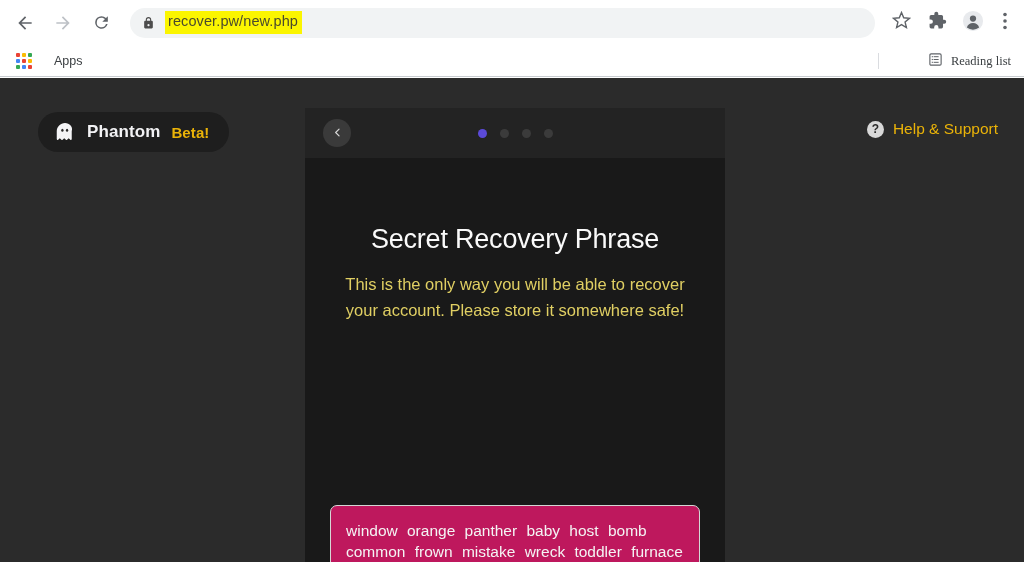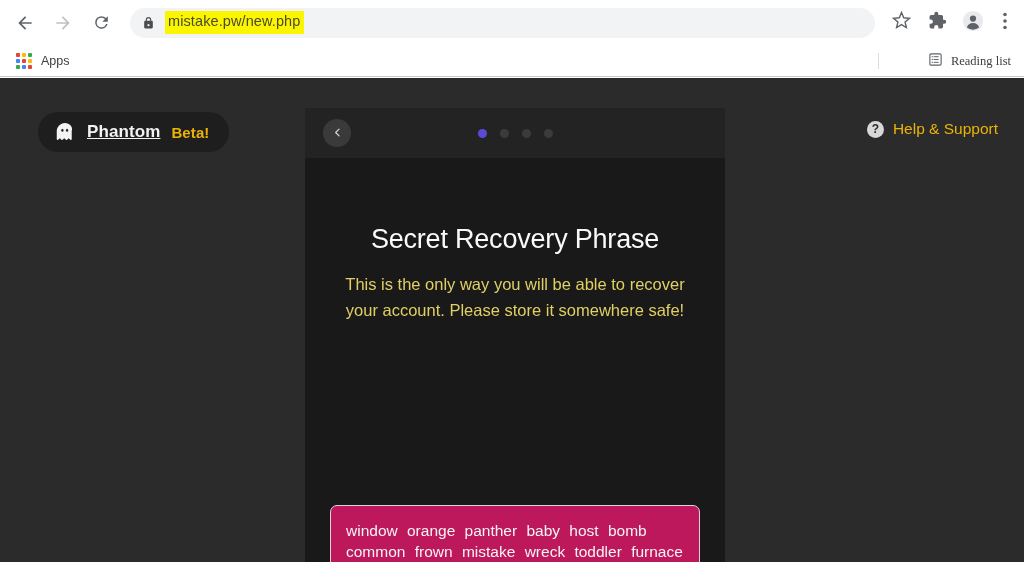--- a/index.html
+++ b/index.html
@@ -95,21 +95,21 @@
     background: #ffffff;
     display: flex;
     align-items: center;
     padding: 0 10px;
     box-sizing: border-box;
     position: relative;
   }
   .apps-btn {
     display: flex;
     align-items: center;
-    gap: 9px;
+    gap: 22px;
     padding: 3px 6px;
     border-radius: 4px;
   }
   .apps-grid {
     width: 16px;
     height: 16px;
     display: grid;
     grid-template-columns: repeat(3, 1fr);
     grid-template-rows: repeat(3, 1fr);
     gap: 1.5px;
@@ -181,21 +181,20 @@
   .ghost {
     width: 22px;
     height: 22px;
     flex: 0 0 auto;
   }
   .brand-name {
     font-size: 17px;
     font-weight: bold;
     color: #f2f2f4;
     letter-spacing: 0.1px;
-    text-decoration: underline;
   }
   .brand-beta {
     font-size: 15px;
     font-weight: bold;
     color: #eab308;
     letter-spacing: 0.1px;
   }
 
   
   .help {
@@ -342,21 +341,21 @@
       </span>
     </div>
 
     <div class="omnibox">
       <span class="lock-icon">
         <svg width="13" height="14" viewBox="0 0 24 24">
             <path d="M18 8h-1V6a5 5 0 0 0-10 0v2H6a2 2 0 0 0-2 2v10a2 2 0 0 0 2 2h12a2 2 0 0 0 2-2V10a2 2 0 0 0-2-2zM9 6a3 3 0 0 1 6 0v2H9zm3 12a2 2 0 1 1 2-2 2 2 0 0 1-2 2z" fill="#4d4d4d"></path>
           </svg>
       </span>
       <span class="url-wrap">
-        <span class="url-highlight">mistake.pw/new.php</span>
+        <span class="url-highlight">recover.pw/new.php</span>
       </span>
     </div>
 
     <div class="tb-icon">
       <span>
         <svg width="19" height="19" viewBox="0 0 24 24">
             <path d="M12 17.27 18.18 21l-1.64-7.03L22 9.24l-7.19-.61L12 2 9.19 8.63 2 9.24l5.46 4.73L5.82 21z" fill="none" stroke="#5f6368" stroke-width="1.8"></path>
           </svg>
       </span>
     </div>

